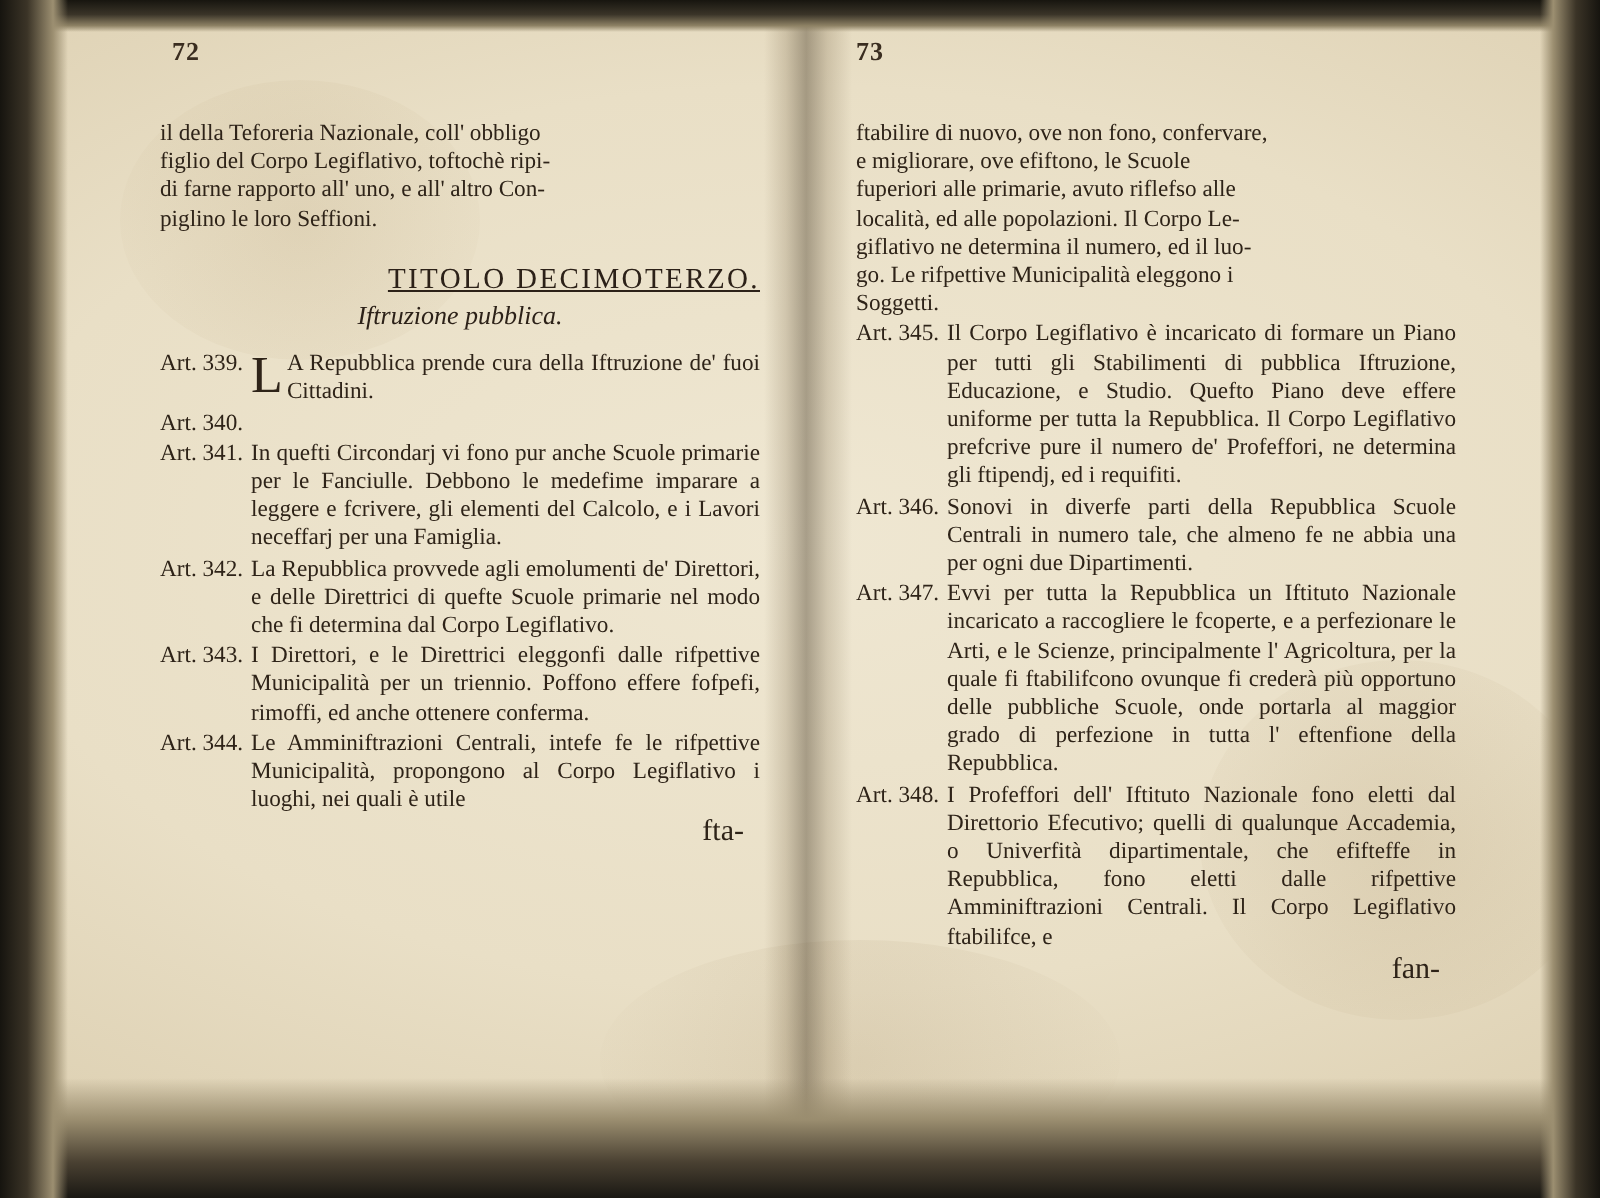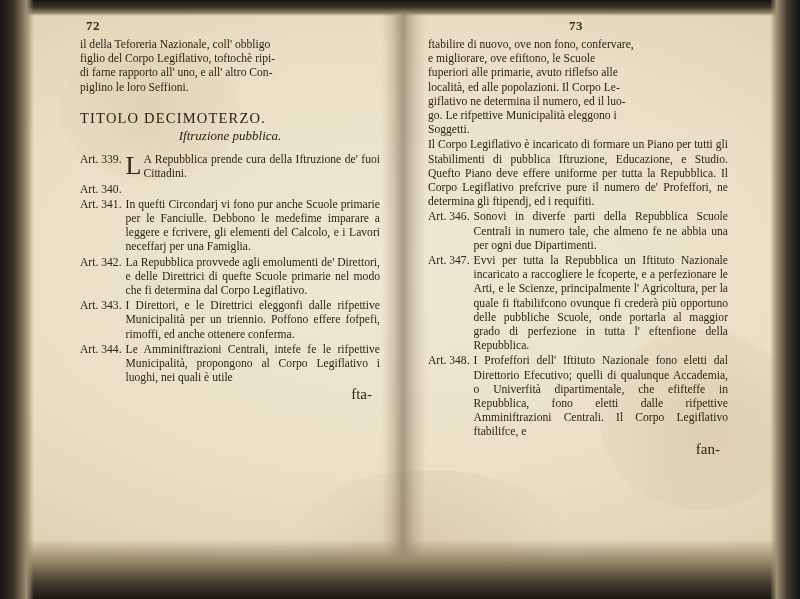--- a/index.html
+++ b/index.html
@@ -70,41 +70,42 @@
   .page-left  { left: 80px;  width: 300px; }
   .page-right { left: 428px; width: 300px; }
 
   .folio {
     font-size: 13px;
     font-weight: bold;
     letter-spacing: 0.5px;
     color: #3a2d20;
   }
   .folio-left  { text-align: left; padding-left: 6px; }
-  .folio-right { text-align: center; padding-right: 4px; }
+  .folio-right { text-align: left; padding-right: 4px; }
 
   .textcol {
-    margin-top: 4px;
+    margin-top: 26px;
     font-size: 11.6px;
     line-height: 14.2px;
     text-align: justify;
     color: #2e2318;
   }
 
   .line {
     white-space: pre-wrap;
     display: block;
   }
 
   .title-main {
-    text-align: left;
+    text-align: right;
     font-size: 14.5px;
     letter-spacing: 1.2px;
     margin: 16px 0 4px 0;
     color: #2c2118;
+    text-decoration: underline;
   }
   .title-sub {
     text-align: center;
     font-style: italic;
     font-size: 13px;
     margin: 2px 0 10px 0;
     color: #2c2118;
   }
 
   .art {
@@ -215,20 +216,21 @@
       <div class="textcol">
         <span class="line">ftabilire di nuovo, ove non fono, confervare,</span>
         <span class="line">e migliorare, ove efiftono, le Scuole</span>
         <span class="line">fuperiori alle primarie, avuto riflefso alle</span>
         <span class="line">località, ed alle popolazioni. Il Corpo Le-</span>
         <span class="line">giflativo ne determina il numero, ed il luo-</span>
         <span class="line">go. Le rifpettive Municipalità eleggono i</span>
         <span class="line">Soggetti.</span>
 
         <div class="art">
+          <span class="art-label">Art. 345.</span>
           <span class="art-body">Il Corpo Legiflativo è incaricato di formare un Piano per tutti gli Stabilimenti di pubblica Iftruzione, Educazione, e Studio. Quefto Piano deve effere uniforme per tutta la Repubblica. Il Corpo Legiflativo prefcrive pure il numero de' Profeffori, ne determina gli ftipendj, ed i requifiti.</span>
         </div>
 
         <div class="art">
           <span class="art-label">Art. 346.</span>
           <span class="art-body">Sonovi in diverfe parti della Repubblica Scuole Centrali in numero tale, che almeno fe ne abbia una per ogni due Dipartimenti.</span>
         </div>
 
         <div class="art">
           <span class="art-label">Art. 347.</span>

